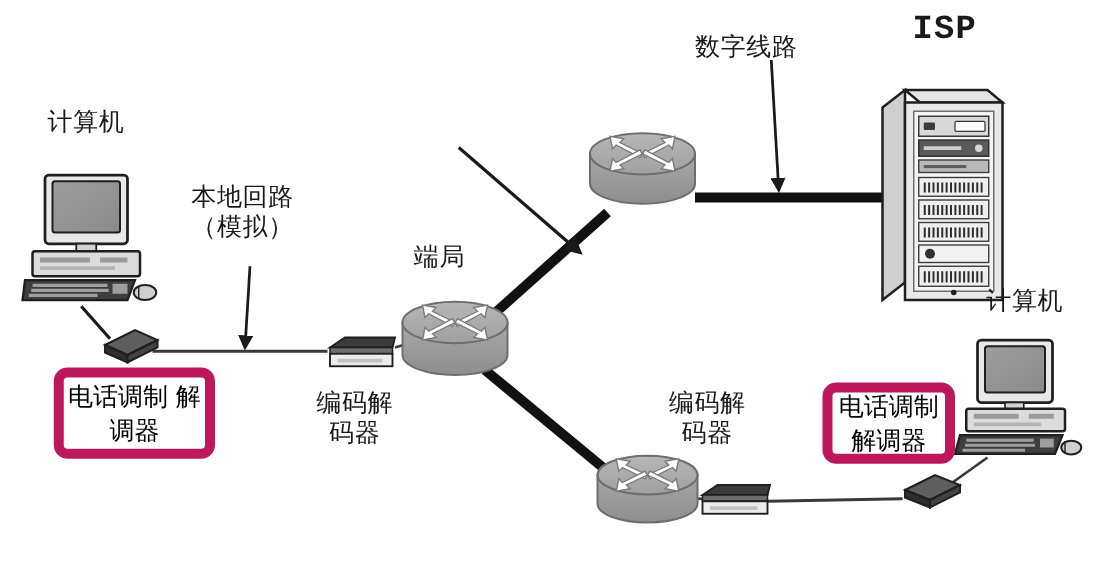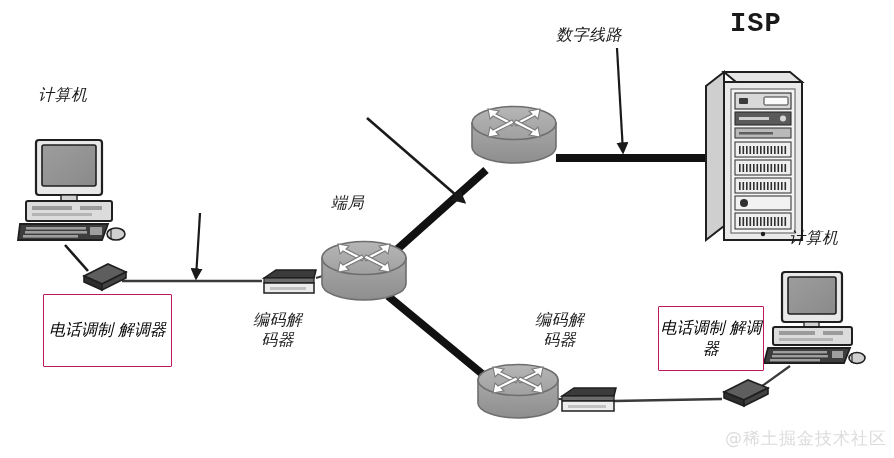--- a/index.html
+++ b/index.html
@@ -26,34 +26,33 @@
   }
   .lbl {
     position: absolute;
     color: #1a1a1a;
     font-family: "DejaVu Sans", "Liberation Sans", sans-serif;
     line-height: 1.22;
     white-space: pre;
     letter-spacing: 0.5px;
   }
   .lbl-cn {
-    font-size: 16px;
+    font-size: 20px;
     font-weight: 400;
-    font-style: italic;
   }
   .lbl-isp {
     font-family: Liberation Mono, monospace;
     font-size: 27px;
     font-weight: 700;
     letter-spacing: 1px;
   }
   .redbox {
     position: absolute;
-    border: 1px solid #be185d;
-    border-radius: 1px;
+    border: 8px solid #be185d;
+    border-radius: 11px;
     background: #ffffff;
     box-sizing: border-box;
     display: flex;
     align-items: center;
     justify-content: center;
   }
   .redbox .lbl-cn {
     position: static;
     text-align: center;
   }
@@ -329,20 +328,22 @@
         <rect x="2" y="87" width="50" height="2.4"></rect>
         <rect x="64" y="79" width="11" height="7"></rect>
       </g>
       <ellipse cx="89" cy="86" rx="8" ry="5.5" fill="#cfcfcf" stroke="#1f1f1f" stroke-width="1.6"></ellipse>
       <line x1="84" y1="81" x2="84" y2="91" stroke="#1f1f1f" stroke-width="1.1"></line>
     </g>
   </svg>
 
   <div class="lbl lbl-cn" style="left:38px; top:85px;">计算机</div>
 
+  <div class="lbl lbl-cn" style="left:153px; top:145px; text-align:center;">本地回路
+（模拟）</div>
 
 
   <div class="lbl lbl-cn" style="left:331px; top:193px;">端局</div>
 
   <div class="lbl lbl-cn" style="left:556px; top:25px;">数字线路</div>
 
   <div class="lbl lbl-isp" style="left:730px; top:8px;">ISP</div>
 
   <div class="lbl lbl-cn" style="left:253px; top:310px; text-align:center;">编码解
 码器</div>
@@ -355,15 +356,14 @@
   <div class="redbox" style="left:43px; top:294px; width:129px; height:73px;">
     <span class="lbl-cn">电话调制
 解调器</span>
   </div>
 
   <div class="redbox" style="left:658px; top:306px; width:106px; height:65px;">
     <span class="lbl-cn">电话调制
 解调器</span>
   </div>
 
-  <div class="watermark" style="left:725px; top:427px;">@稀土掘金技术社区</div>
 
 </div>
 
 </body></html>

